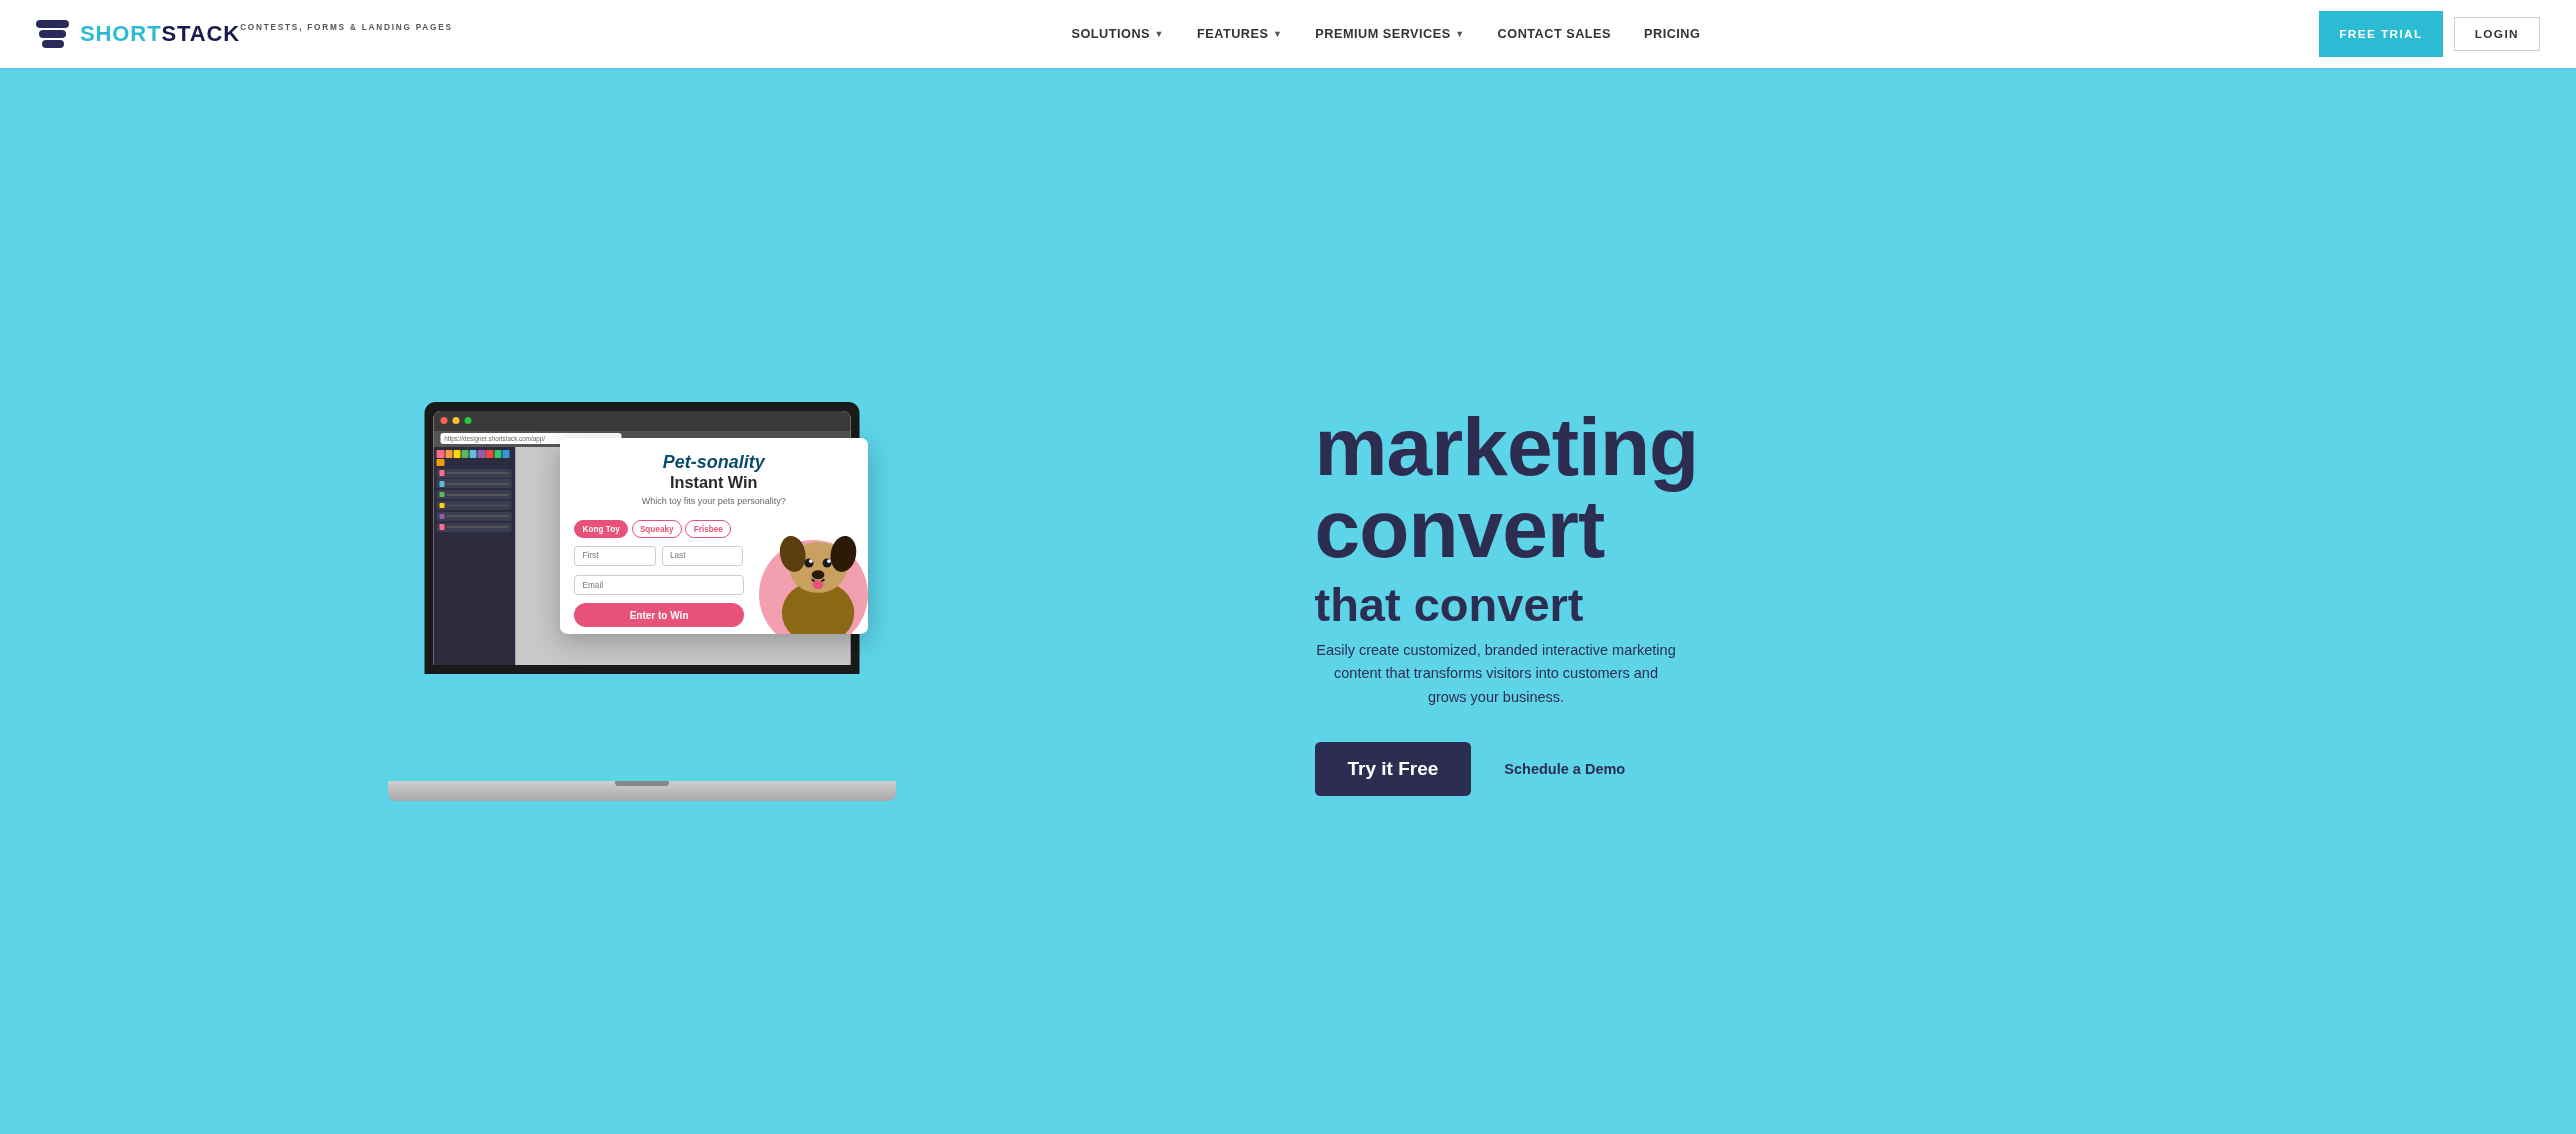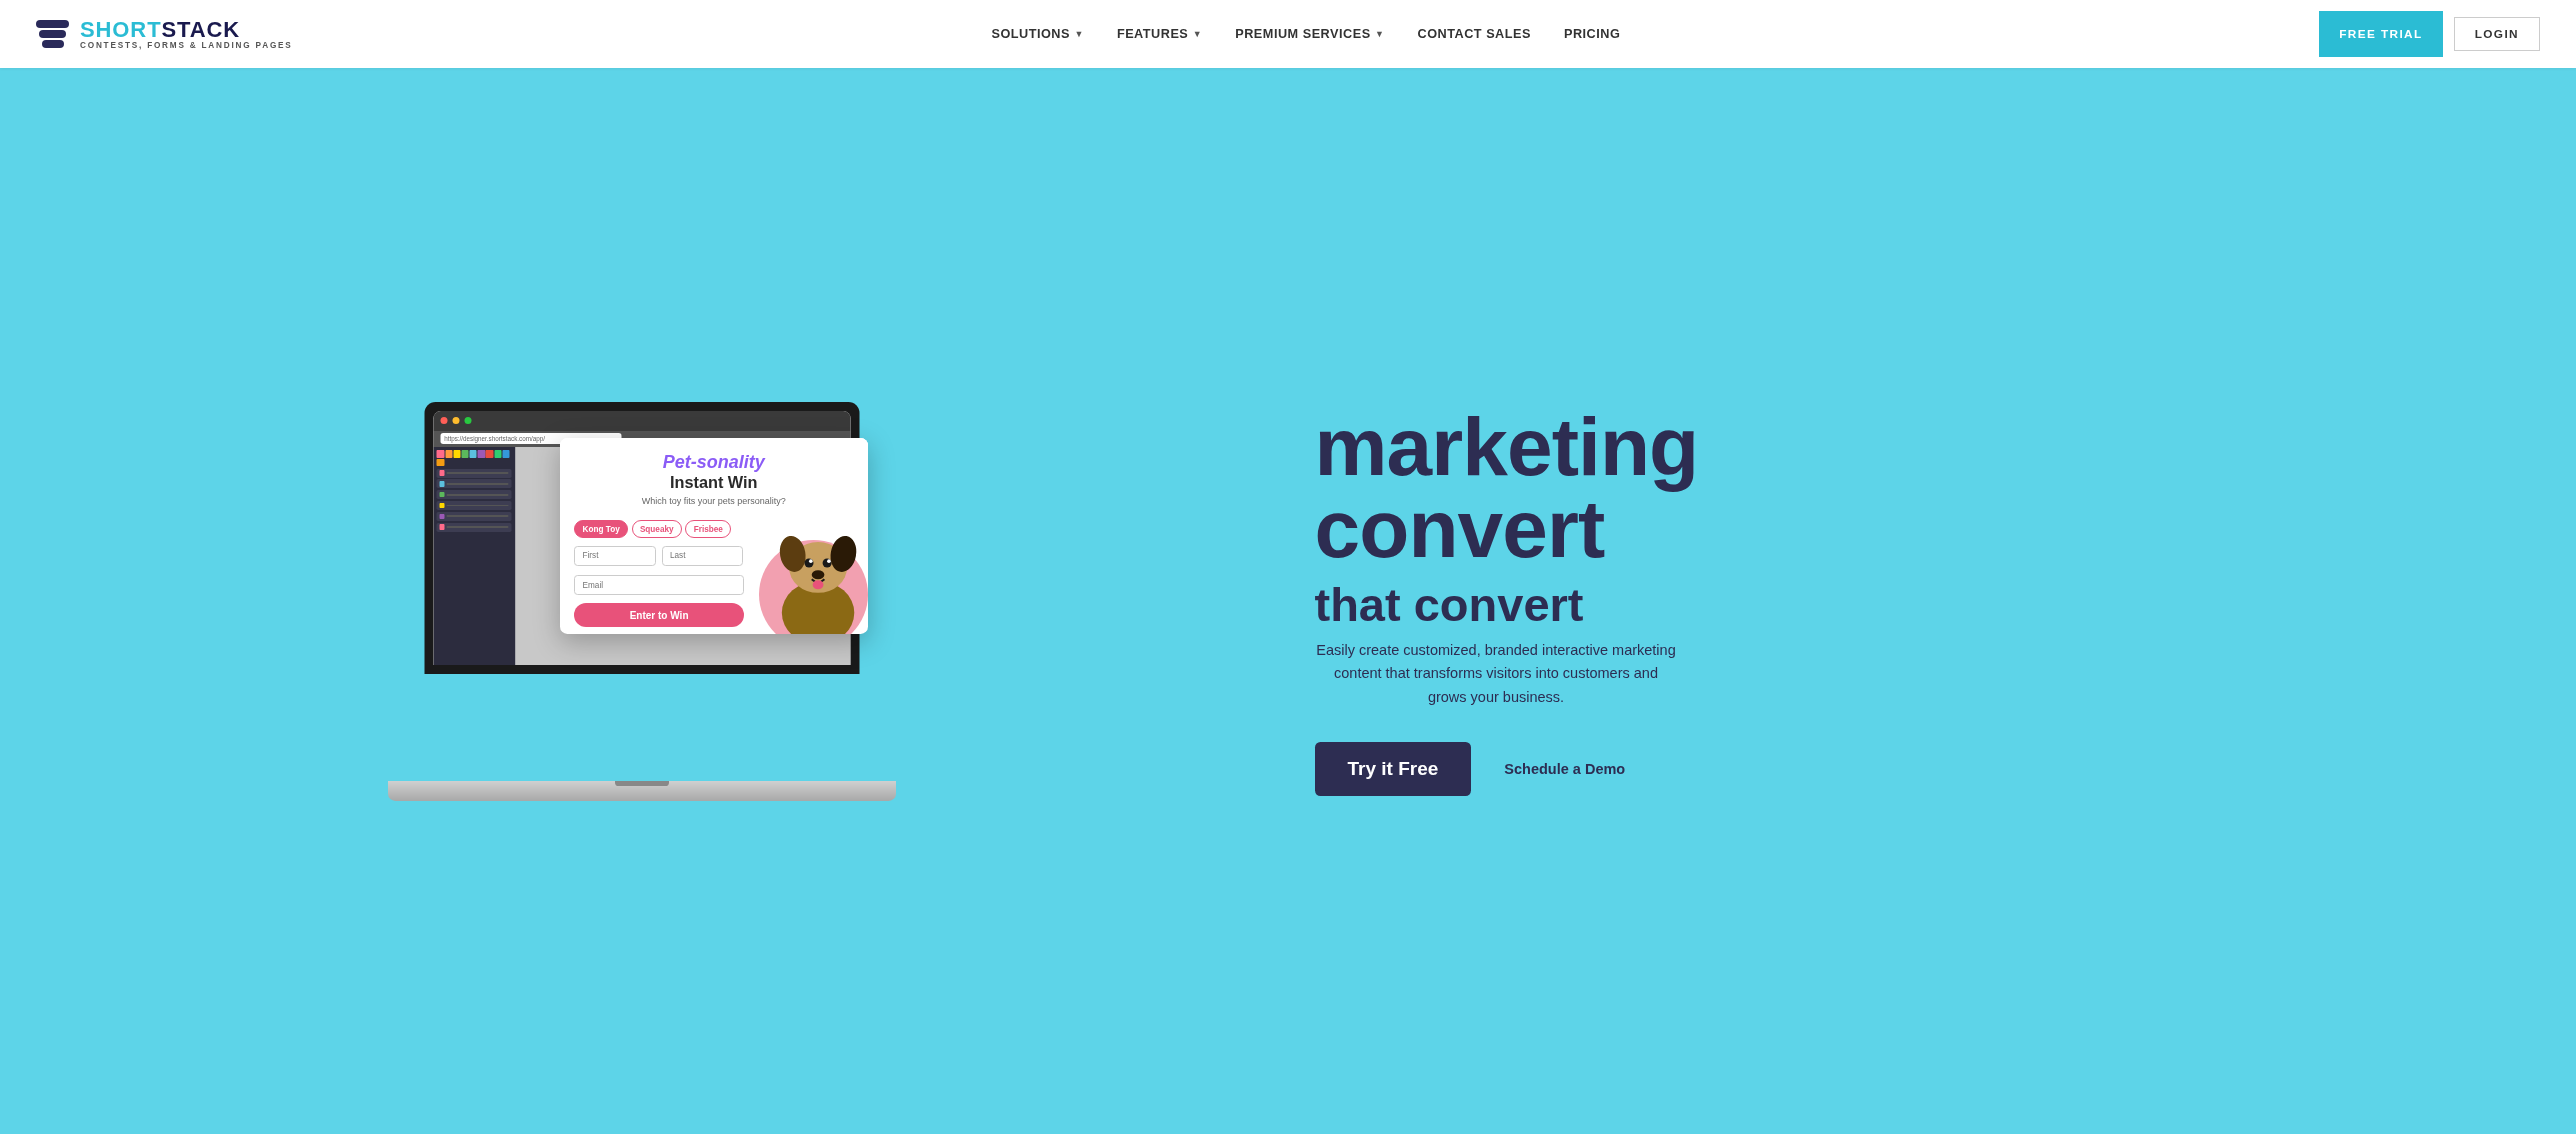--- a/index.html
+++ b/index.html
@@ -37,21 +37,21 @@
     .logo-icon .stack-line {
       background: #2a2a5a;
       border-radius: 45px;
     }
     .logo-icon .stack-line:nth-child(1) { width: 33px; height: 7.3px; }
     .logo-icon .stack-line:nth-child(2) { width: 27px; height: 7.3px; }
     .logo-icon .stack-line:nth-child(3) { width: 22px; height: 7.3px; }
 
     .logo-text {
       display: flex;
-      flex-direction: column;
+      flex-direction: row;
     }
     .logo-text .brand-name {
       font-size: 22px;
       font-weight: 900;
       color: #1a1a4e;
       letter-spacing: 0.9px;
       line-height: 1;
     }
     .logo-text .brand-name span { color: #2bbcd4; }
     .logo-text .brand-tagline {
@@ -515,21 +515,21 @@
         </div>
       </div>
 
       <div class="laptop-base" style="position:absolute;bottom:0;left:50%;transform:translateX(-50%);width:508px;height:20px;background:linear-gradient(to bottom,#d0d0d0,#a8a8a8);border-radius:0 0 7.3px 7.3px;">
         <div class="laptop-notch"></div>
       </div>
 
       <div class="contest-card">
         <div class="contest-card-header">
           <div class="pet-title">
-            <span style="color:#8b5cf6;">Pet-sonality</span>
+            <span style="color:#0c4a6e;">Pet-sonality</span>
             <span> </span>
           </div>
           <div class="pet-subtitle">Instant Win</div>
           <div class="pet-question">Which toy fits your pets personality?</div>
         </div>
 
         <div class="contest-card-body">
           <div class="contest-form-area">
             <div class="toy-buttons">
               <button class="toy-btn active">Kong Toy</button>

